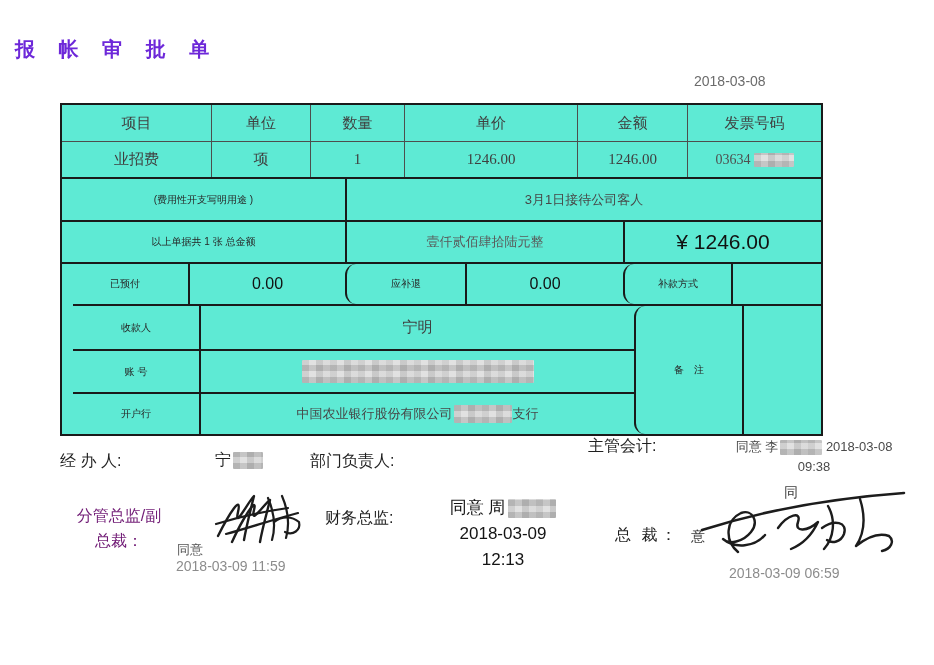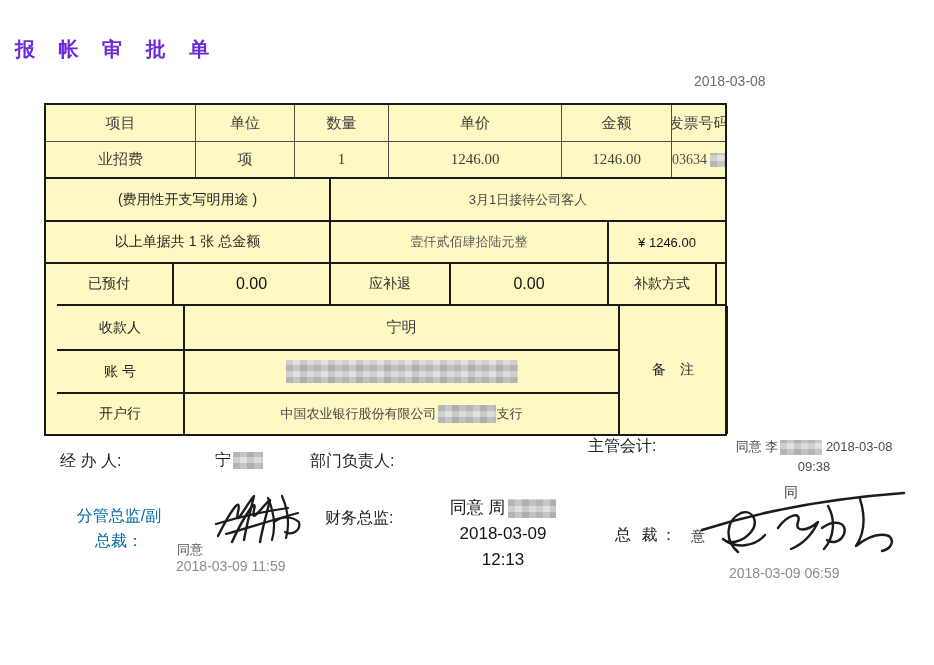--- a/index.html
+++ b/index.html
@@ -9,22 +9,22 @@
   }
   .abs{position:absolute;}
   
   .doc-title{
     left:0;right:0;top:36px;text-align:left;
     font-size:20px;font-weight:bold;letter-spacing:9px;color:#6d28d9;margin-left:15px;
   }
   .doc-date{left:694px;top:73px;font-size:14px;color:#6b6b6b;}
   
   .bill-table{
-    left:44px;top:103px;width:683px;box-sizing:border-box;
-    border:2px solid #1a1a1a;background:#fef9c3;
+    left:60px;top:103px;width:763px;box-sizing:border-box;
+    border:2px solid #1a1a1a;background:#5eead4;
   }
   .trow{display:flex;box-sizing:border-box;}
   .cell{
     box-sizing:border-box;display:flex;align-items:center;justify-content:center;
     overflow:hidden;white-space:nowrap;
   }
   .bt2{border-top:2px solid #1a1a1a;}
   .bt1{border-top:1px solid #4d4d4d;font-family:Liberation Serif, serif;}
   .bl2{border-left:2px solid #1a1a1a;}
   .bl1{border-left:1px solid #4d4d4d;}
@@ -32,23 +32,23 @@
   .grow{flex:1 1 auto;text-align:center;}
   
   .w149{flex:0 0 149px;} .w99{flex:0 0 99px;} .w94{flex:0 0 94px;}
   .w173{flex:0 0 173px;} .w110{flex:0 0 110px;}
   .w283{flex:0 0 283px;} .w278{flex:0 0 278px;}
   .w126{flex:0 0 126px;} .w157{flex:0 0 157px;} .w120{flex:0 0 120px;} .w158{flex:0 0 158px;} .w108{flex:0 0 108px;}
   .w561{flex:0 0 561px;}
   
   .t-head{font-size:15px;color:#3f3f3f;}
   .t-val{font-size:15px;color:#3f3f3f;}
-  .t-label{font-size:14px;color:#262626;}
+  .t-label{font-size:10px;color:#262626;border-radius:11px;}
   .t-strong{font-size:16px;color:#111111;}
-  .t-big{font-size:13px;color:#111111;}
+  .t-big{font-size:21px;color:#111111;}
   .t-small{font-size:13px;color:#474747;}
   .t-muted{font-size:13px;color:#595959;}
   .t-invoice{font-size:14px;color:#4f4f4f;}
   .lower-block{display:flex;box-sizing:border-box;margin-left:11px;}
   .left-stack{display:flex;flex-direction:column;}
   
   .blur{
     display:inline-block;vertical-align:middle;border-radius:1px;
     background-image:
       repeating-linear-gradient(0deg, rgba(150,150,150,.38) 0 6px, rgba(222,222,222,.38) 6px 12px),
@@ -61,21 +61,21 @@
   .blur-bank{width:58px;height:18px;margin:0 1px;}
   .blur-approver-sm{width:42px;height:15px;margin-left:2px;}
   .blur-approver-lg{width:48px;height:19px;margin-left:3px;}
   
   .lbl{font-size:16px;color:#1f1f1f;}
   .approve-sm{font-size:13px;color:#4a4a4a;line-height:20px;text-align:center;}
   .approve-lg{font-size:17px;color:#141414;line-height:26px;text-align:center;}
   .sig-date{font-size:14px;color:#8c8c8c;}
   .agree-sm{font-size:13px;color:#555555;}
   .agree-ch{font-size:14px;color:#3d3d3d;}
-  .vp-label{width:132px;text-align:center;font-size:16px;color:#0369a1;line-height:25px;}
+  .vp-label{width:132px;text-align:center;font-size:16px;color:#701a75;line-height:25px;}
   svg.sig{overflow:visible;}
   svg.sig path{fill:none;stroke:#1c1c1c;stroke-linecap:round;stroke-linejoin:round;}
 </style>
 </head>
 <body>
 
 <div class="abs doc-title">报 帐 审 批 单</div>
 <div class="abs doc-date">2018-03-08</div>
 
 <div class="abs bill-table">

